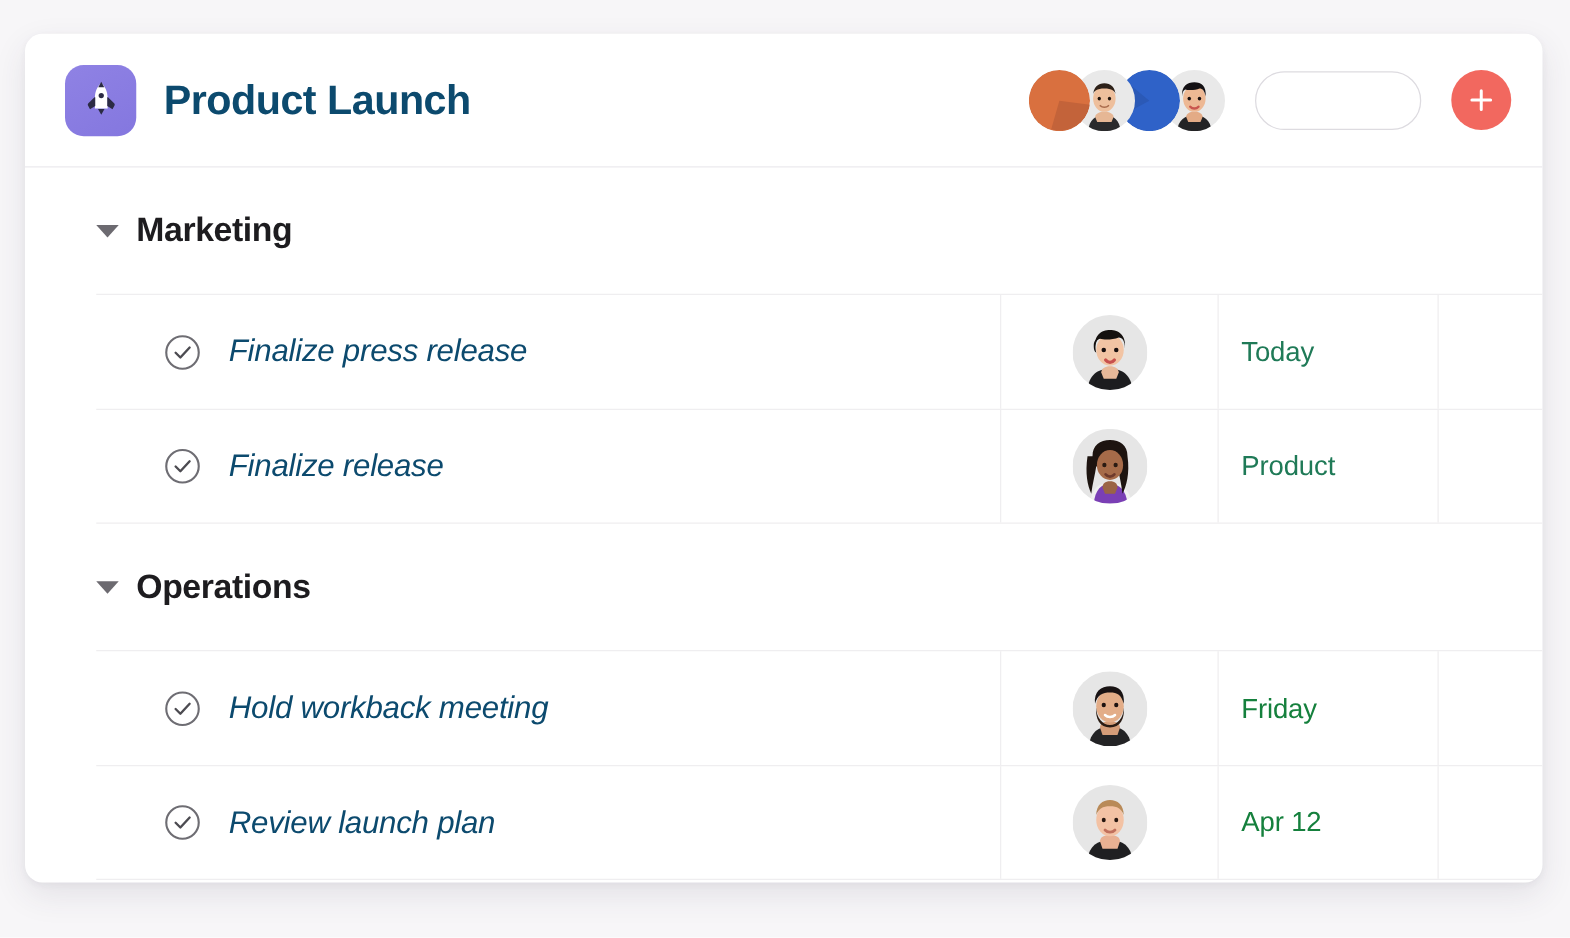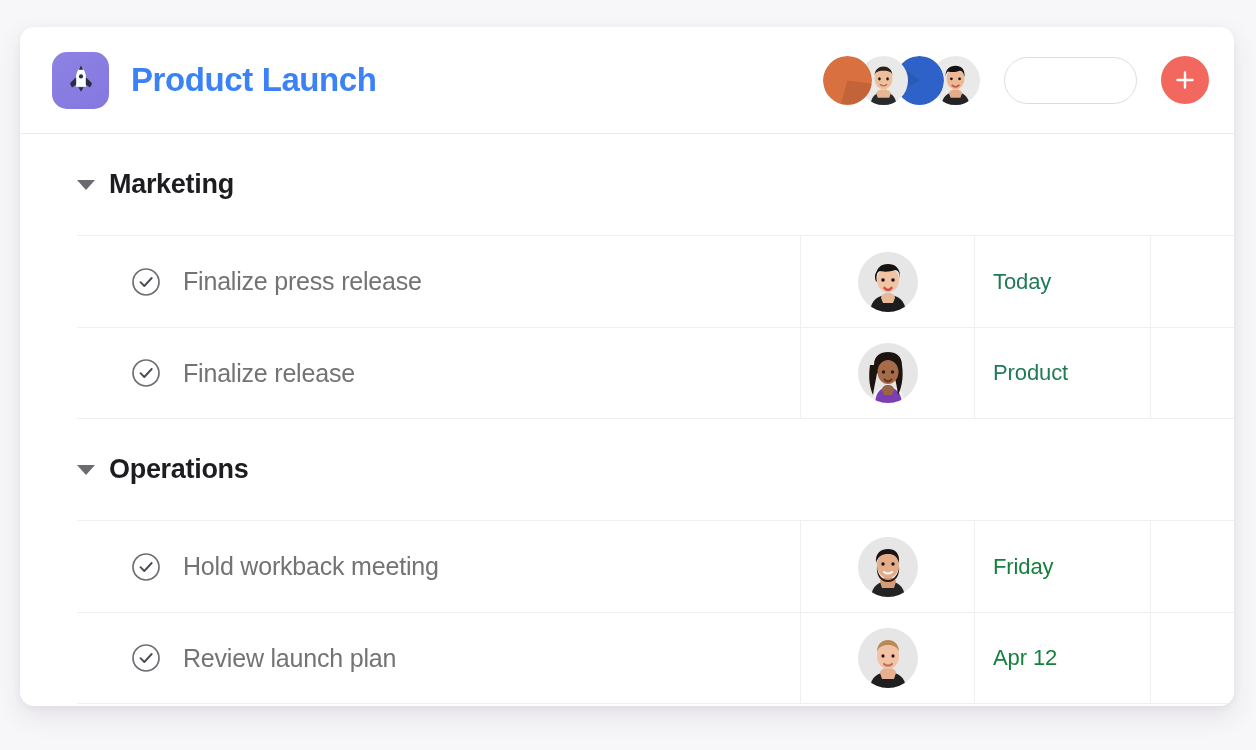--- a/index.html
+++ b/index.html
@@ -55,21 +55,21 @@
     align-items: center;
     justify-content: center;
     flex: 0 0 auto;
   }
   .app-icon svg { display: block; }
 
   .project-title {
     margin-left: 22px;
     font-size: 33px;
     font-weight: 700;
-    color: #3b82f6;
+    color: #0c4a6e;
     letter-spacing: -0.4px;
     white-space: nowrap;
   }
 
   .header-right {
     margin-left: auto;
     display: flex;
     align-items: center;
   }
 
@@ -163,23 +163,24 @@
   .check {
     width: 30px; height: 30px;
     flex: 0 0 auto;
     margin-right: 22px;
     cursor: pointer;
   }
   .check svg { display: block; }
 
   .task-name {
     font-size: 25px;
-    color: #737373;
+    color: #0c4a6e;
     letter-spacing: -0.2px;
     white-space: nowrap;
+    font-style: italic;
   }
 
   .cell-assignee {
     width: 174px;
     flex: 0 0 auto;
     display: flex;
     align-items: center;
     justify-content: center;
     border-right: 1px solid #efeef0;
   }

